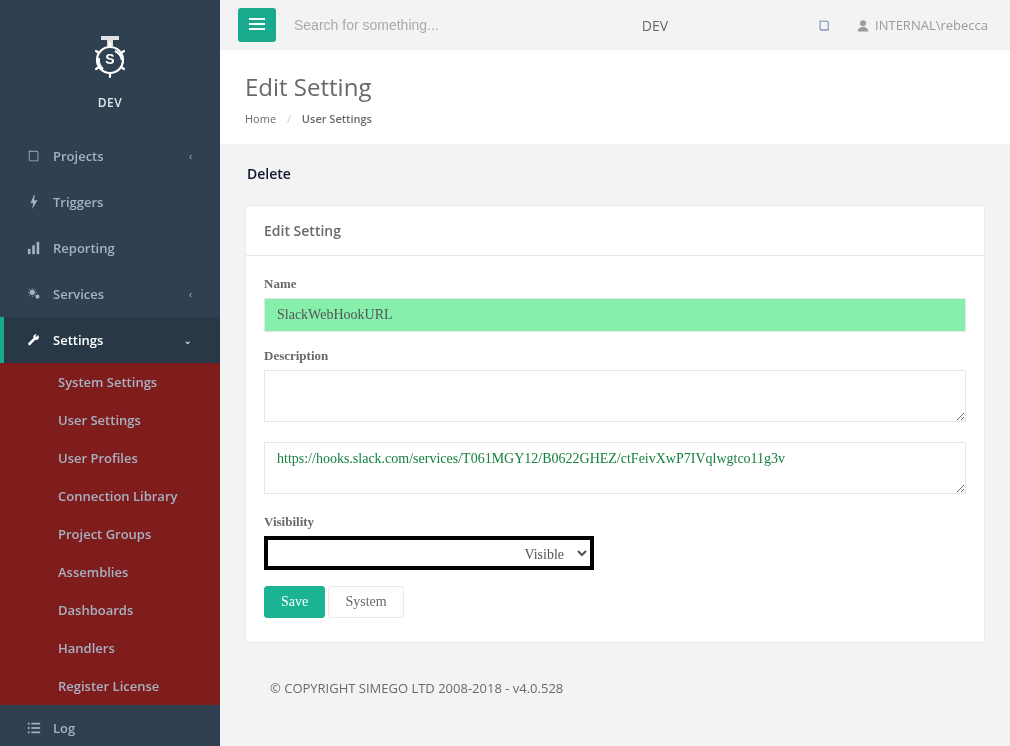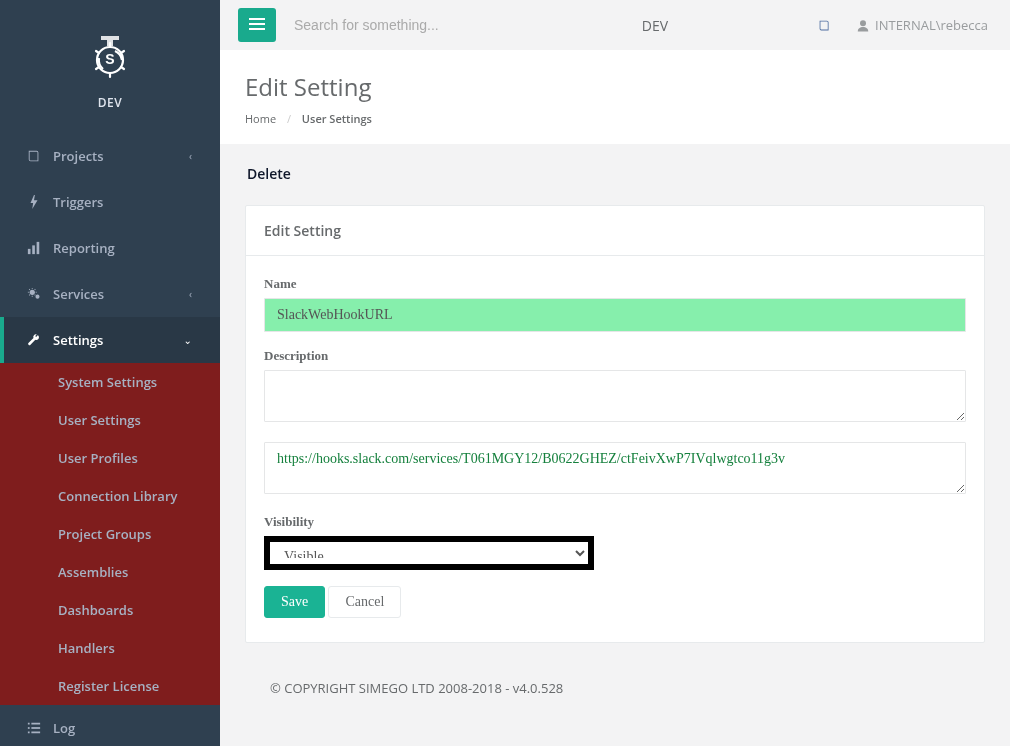--- a/index.html
+++ b/index.html
@@ -164,27 +164,28 @@
   color: #15803d;
   background: #fff;
 }
 .form-control[readonly] {
   background: #86efac;
   color: #555;
 }
 textarea.form-control { resize: vertical; min-height: 52px; }
 .form-select {
   width: 330px;
-  border: 6px solid #000000;
+  border: 4px solid #000000;
   padding: 6px 10px;
   font-size: 14px;
   font-family: inherit;
   color: #555;
   background: #fff;
   height: 34px;
+  text-align: right;
 }
 .btn {
   display: inline-block;
   padding: 7px 16px;
   font-size: 14px;
   border-radius: 3px;
   border: 1px solid transparent;
   cursor: pointer;
   font-family: inherit;
 }
@@ -361,21 +362,21 @@
 
         <div class="form-group">
           <label class="form-label">Visibility</label>
           <select class="form-select">
             <option>Visible</option>
           </select>
         </div>
 
         <div>
           <button class="btn btn-primary">Save</button>
-          <button class="btn btn-default">Cancel</button>
+          <button class="btn btn-default">System</button>
         </div>
 
       </div>
     </div>
 
     <div class="footer">
       <span>© COPYRIGHT SIMEGO LTD 2008-2018 - v4.0.528</span>
     </div>
 
   </div>

